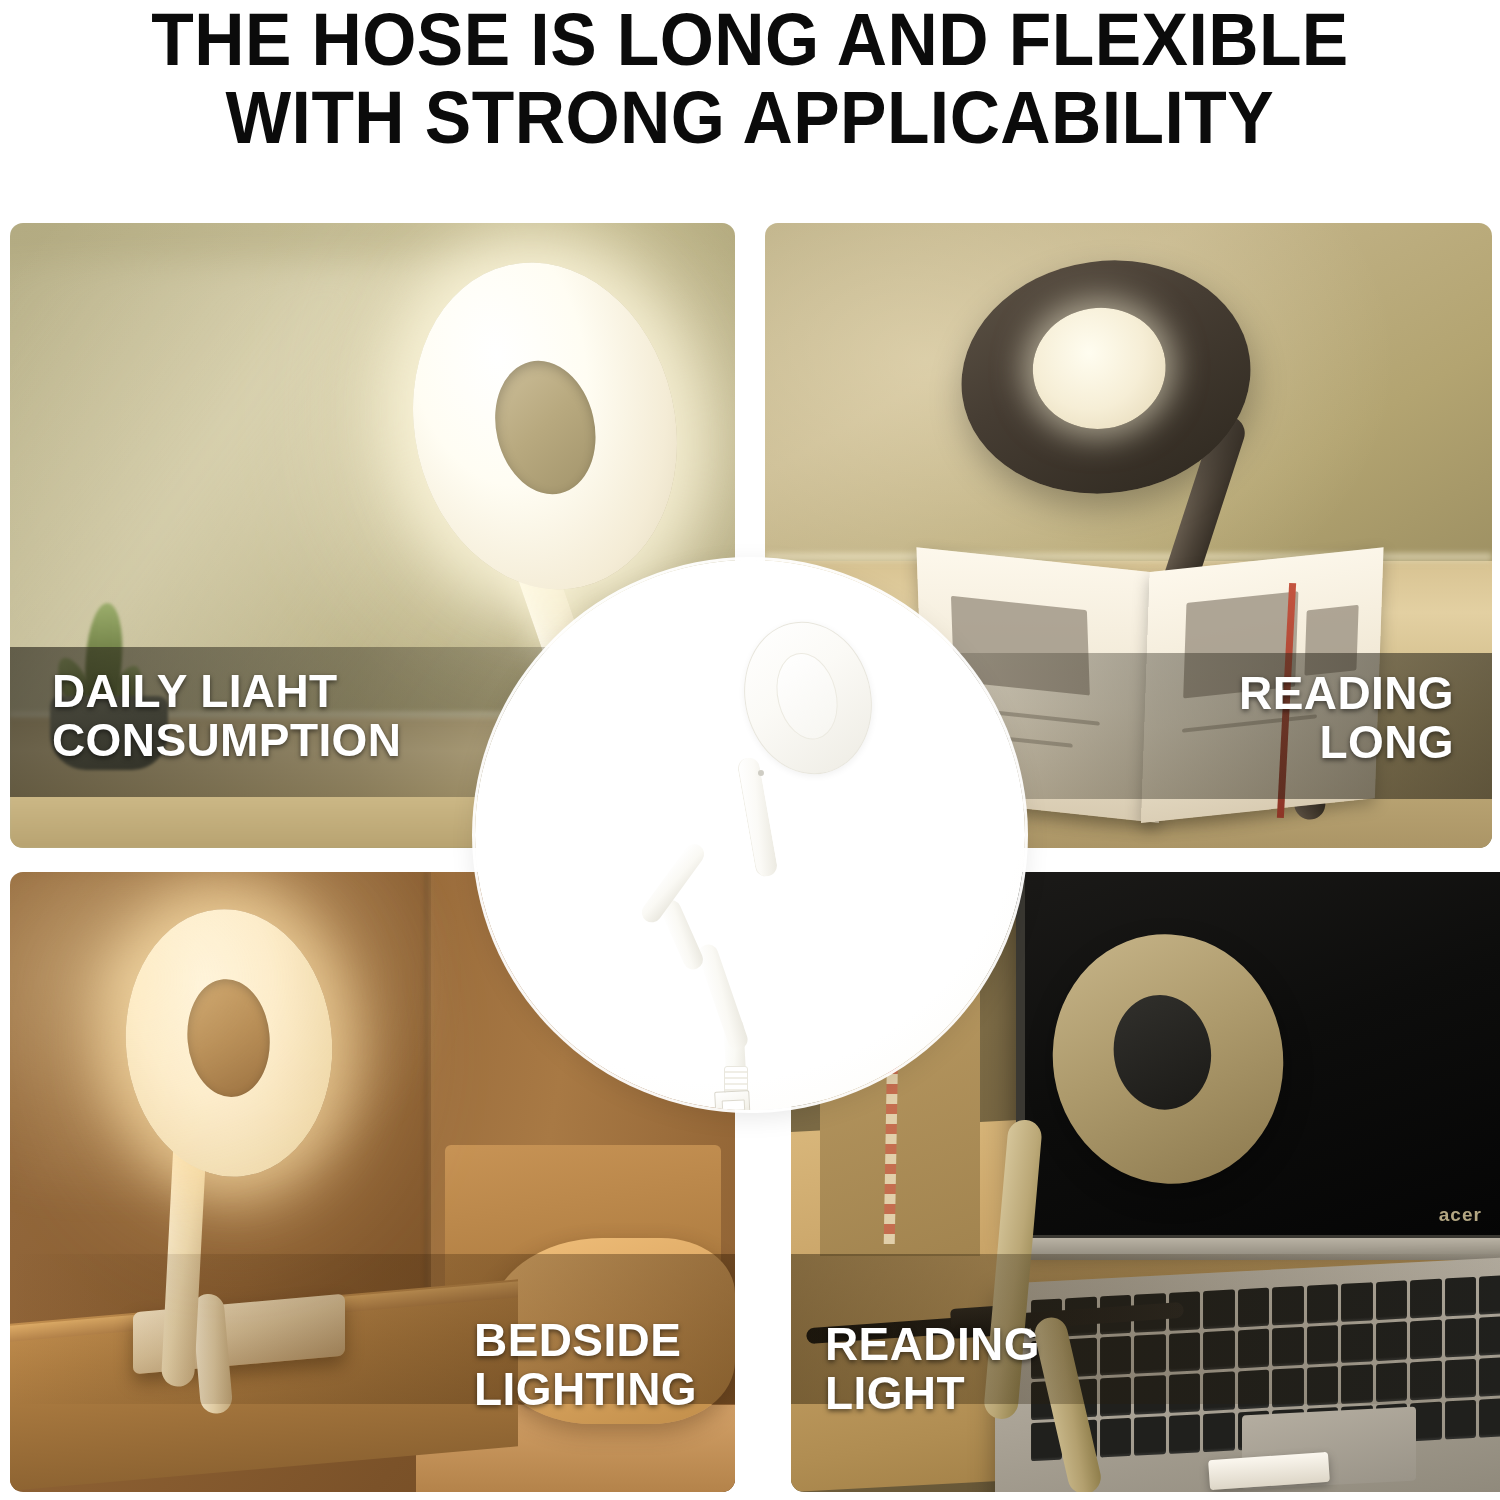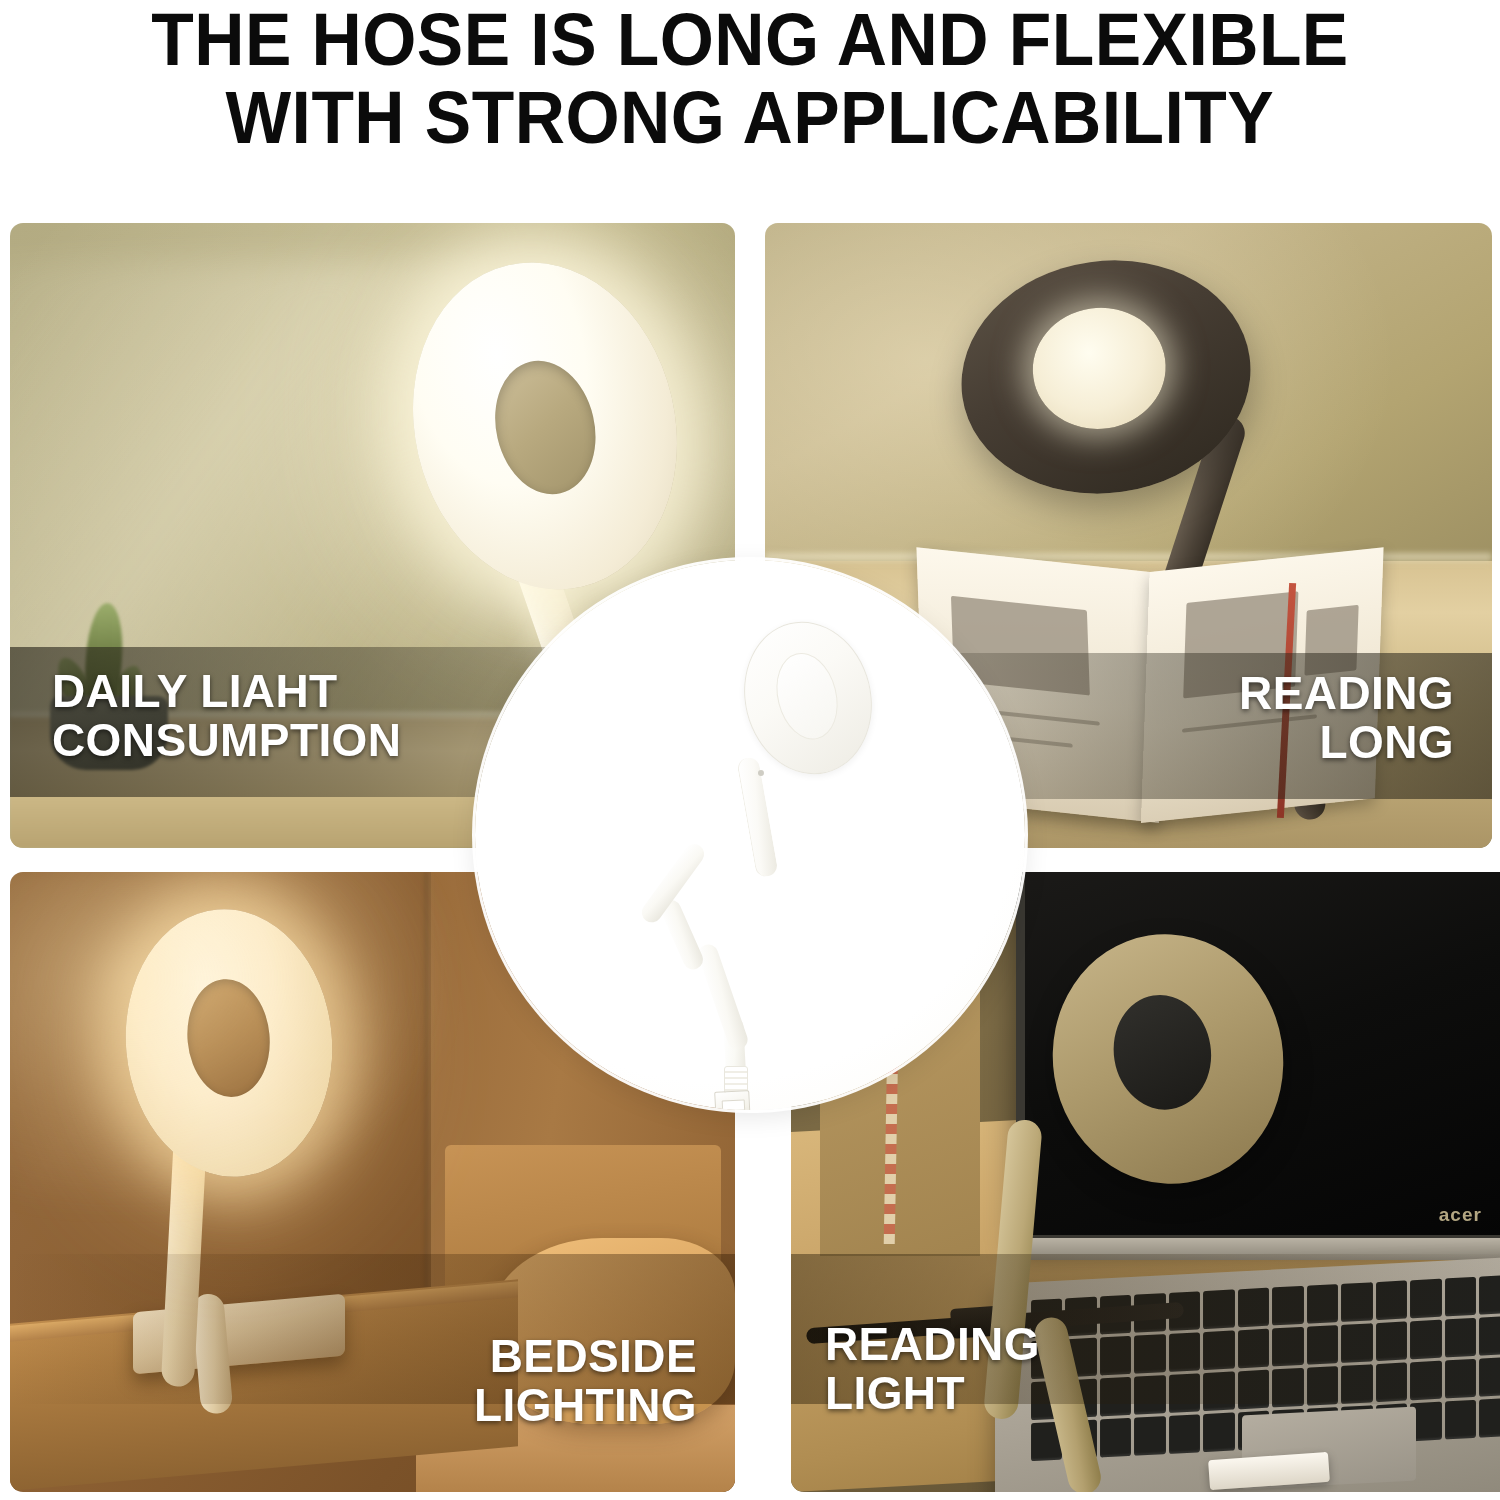--- a/index.html
+++ b/index.html
@@ -352,21 +352,21 @@
   .band-tr{
     top:430px;height:146px;
     background:linear-gradient(270deg, rgba(35,32,22,0.60) 0%, rgba(45,41,28,0.40) 46%, rgba(60,54,36,0.04) 100%);
   }
   .label-tr{right:38px;top:446px;text-align:right;}
 
   .band-bl{
     top:382px;height:150px;
     background:linear-gradient(270deg, rgba(60,34,8,0.45) 0%, rgba(60,34,8,0.26) 48%, rgba(60,34,8,0.0) 100%);
   }
-  .label-bl{right:38px;top:460px;text-align:right;}
+  .label-bl{right:38px;top:444px;text-align:left;}
 
   .band-br{
     top:382px;height:150px;
     background:linear-gradient(90deg, rgba(40,28,8,0.45) 0%, rgba(40,28,8,0.24) 50%, rgba(40,28,8,0.0) 100%);
   }
   .label-br{left:34px;top:448px;text-align:left;}
 
   
   .center-circle{
     position:absolute;left:475px;top:560px;width:550px;height:550px;

